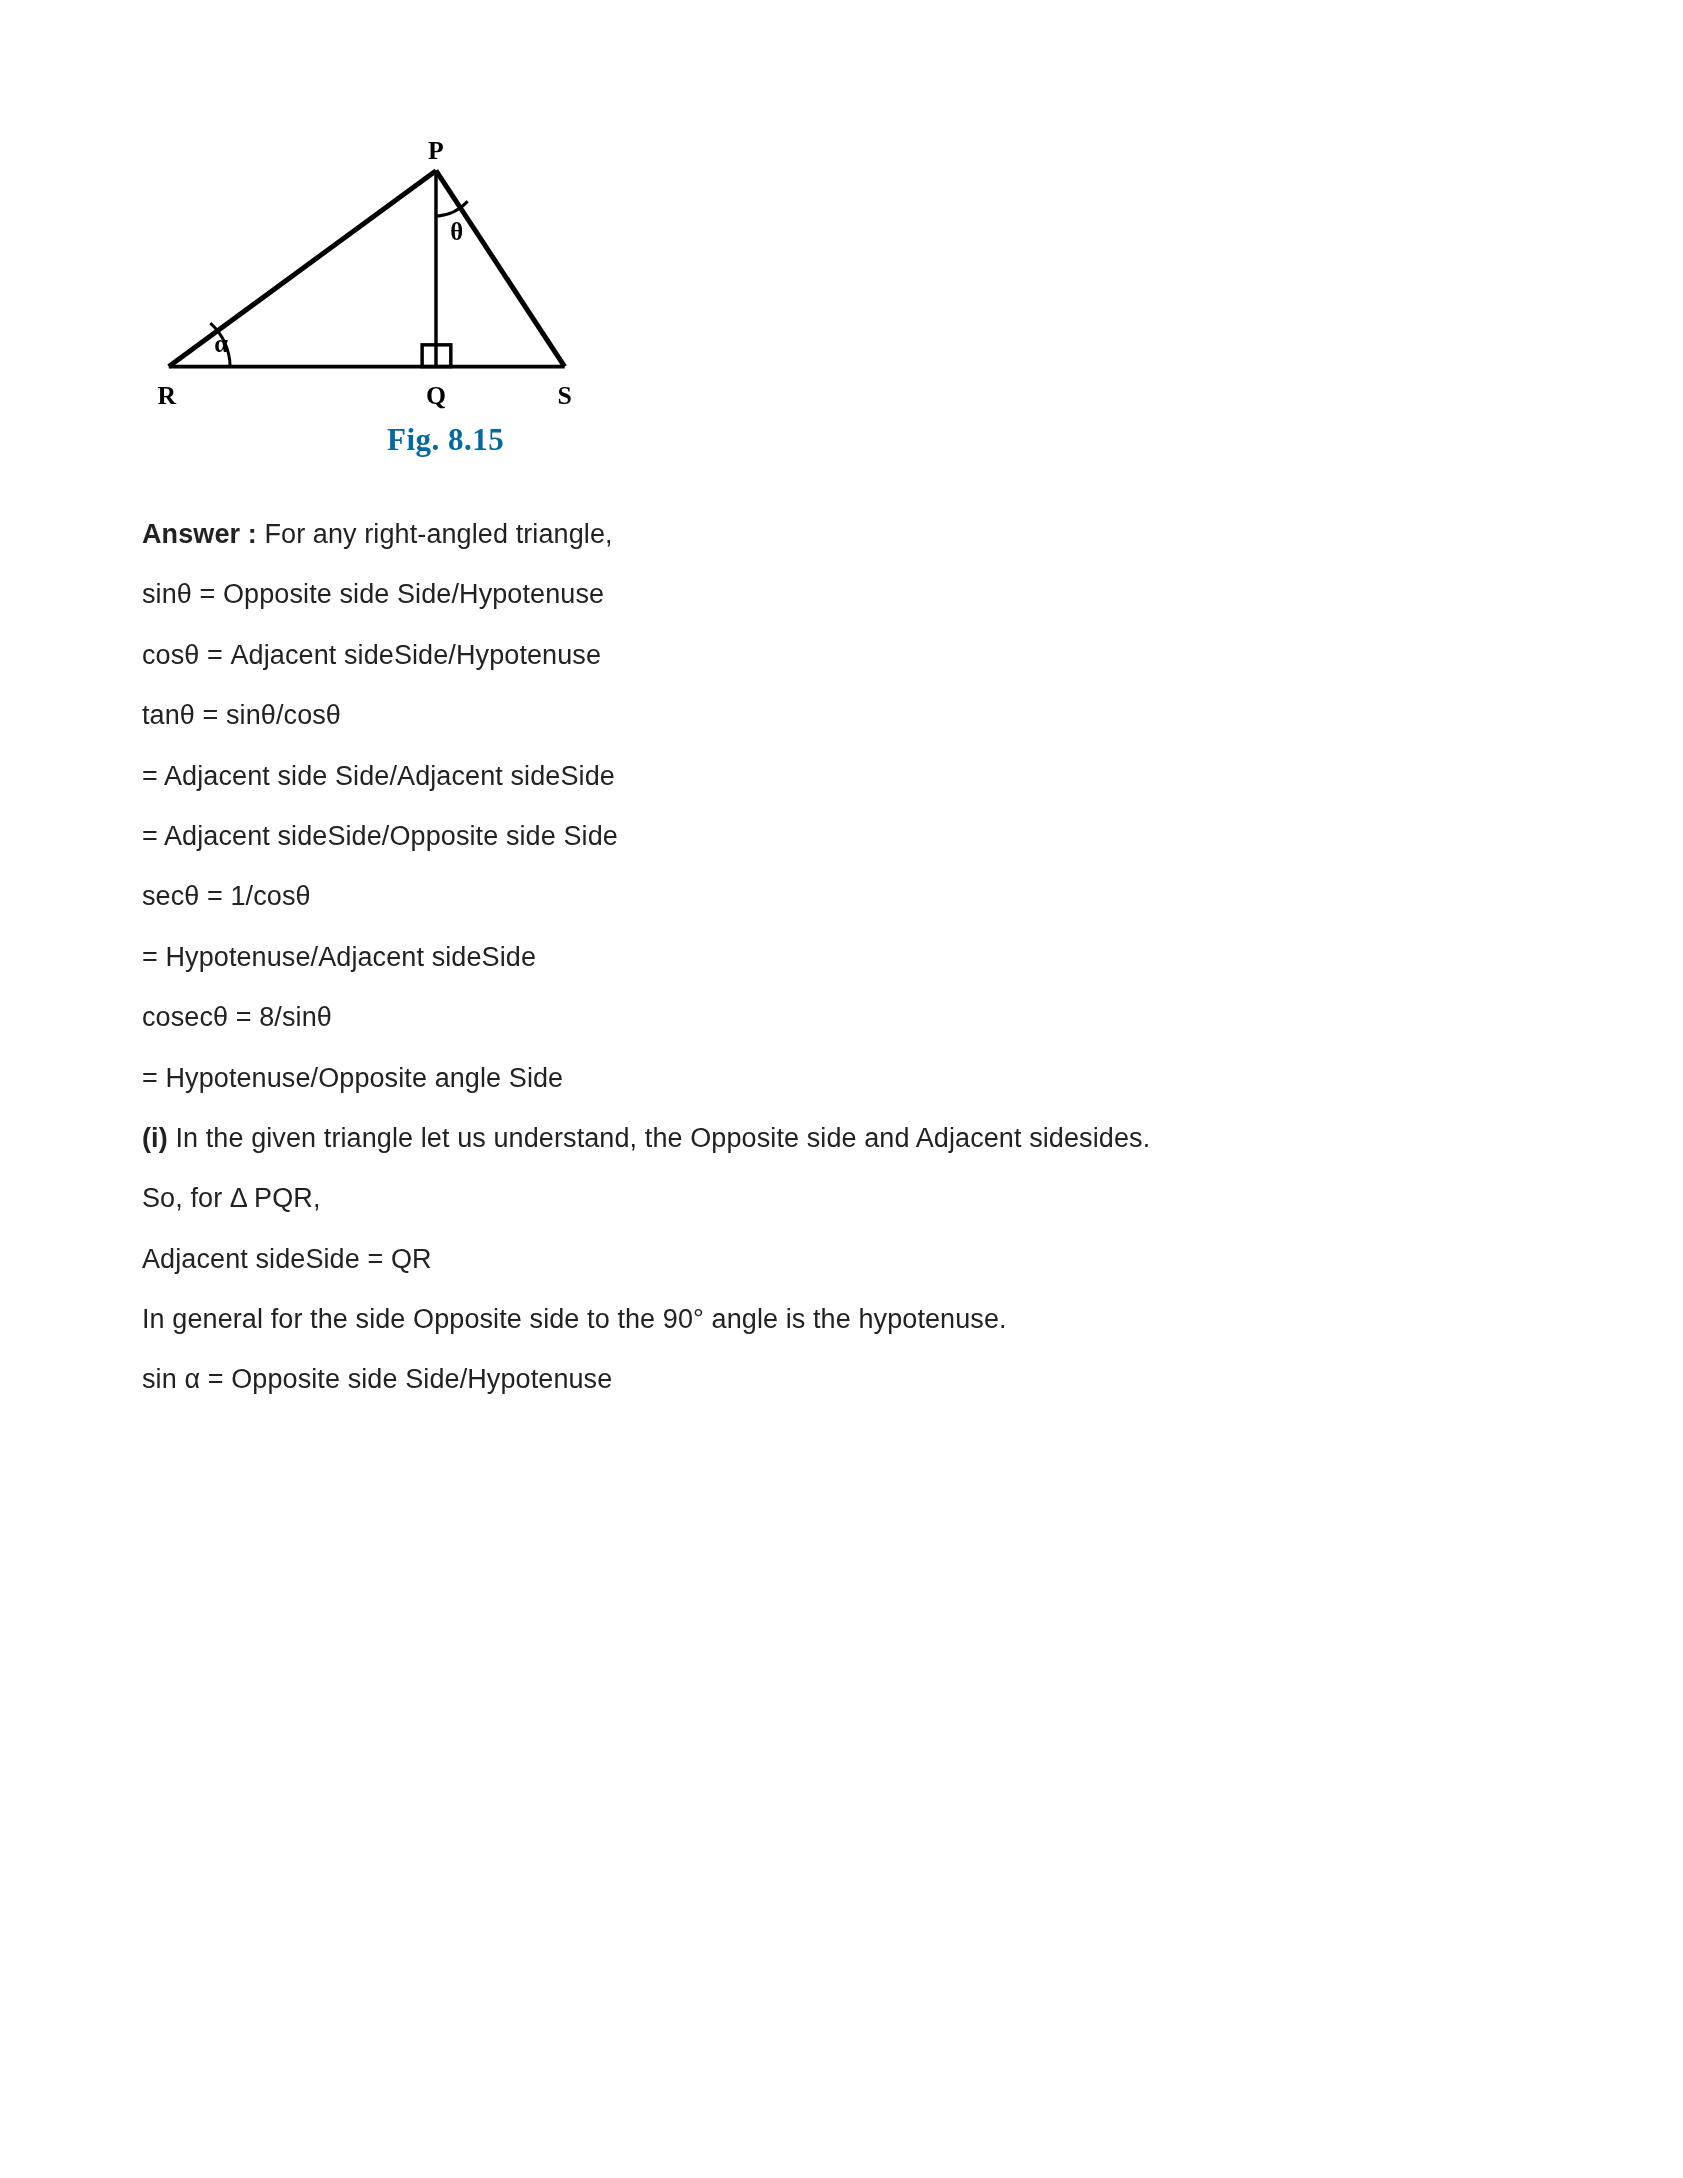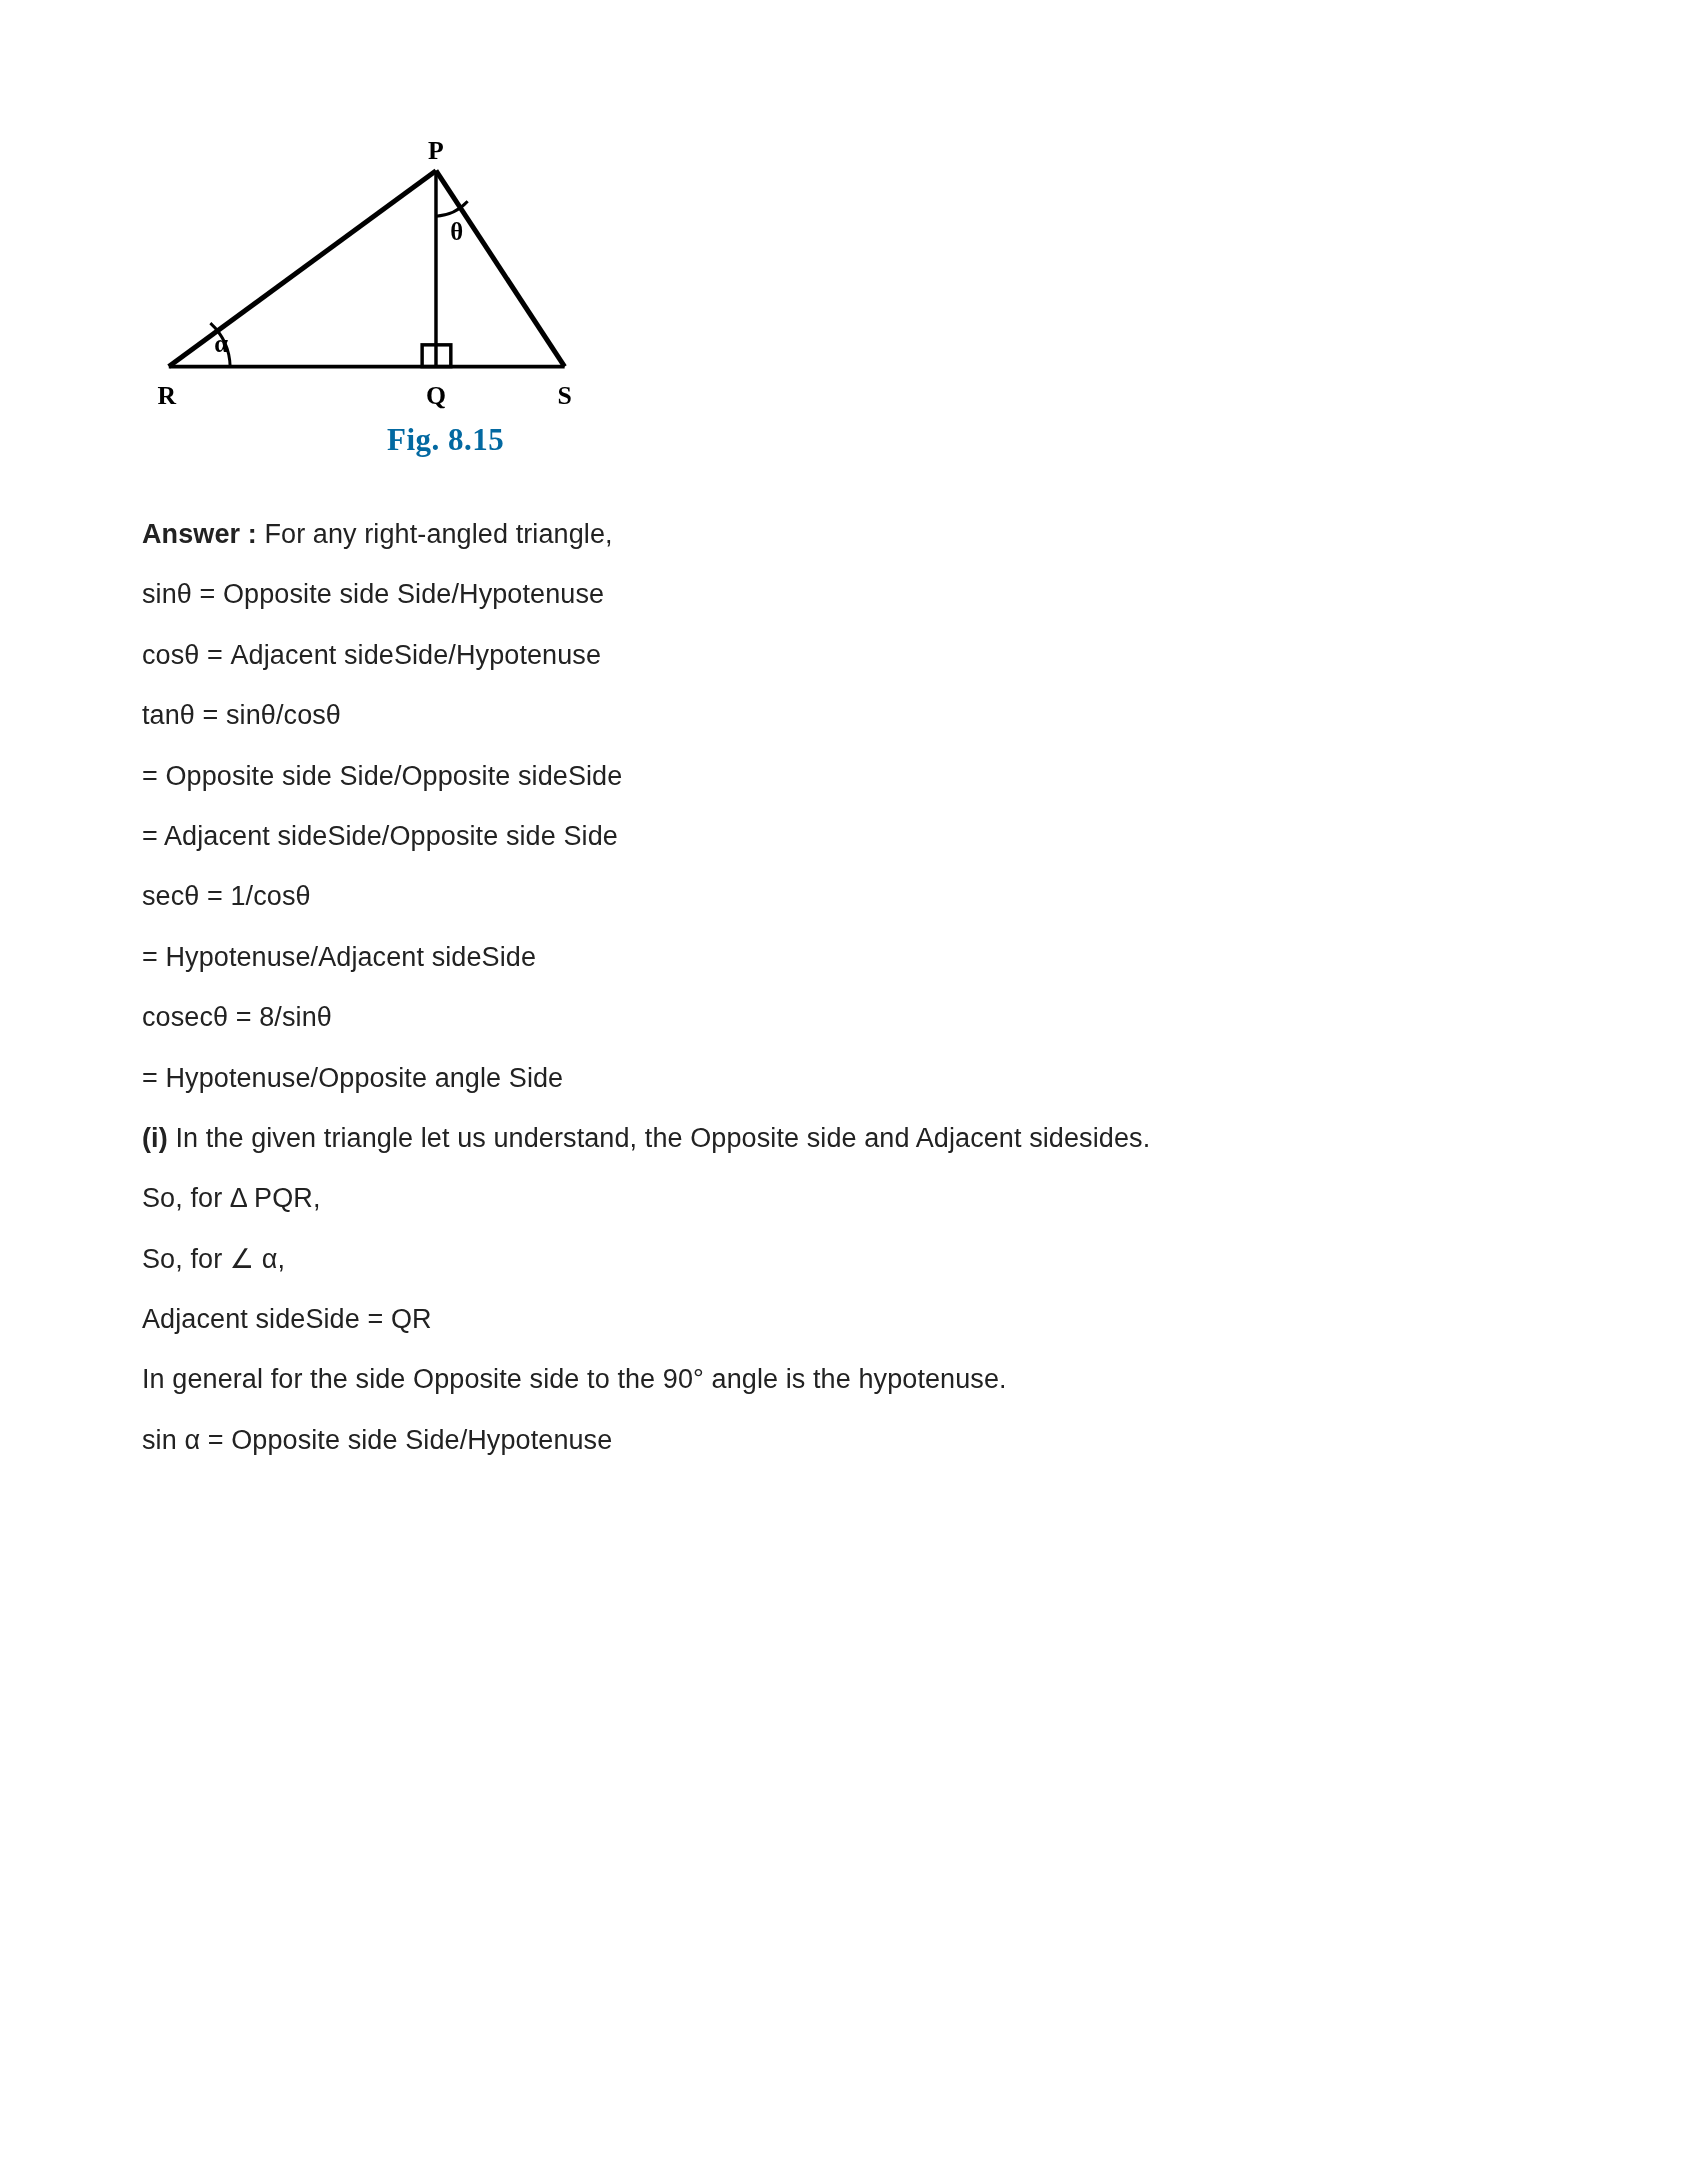--- a/index.html
+++ b/index.html
@@ -104,30 +104,29 @@
     <div class="fig-caption">Fig. 8.15</div>
   </div>
 
   <div class="content">
 
     <p class="line"><span class="lbl">Answer :</span><span class="rest"> For any right-angled triangle,</span></p>
 
     <p class="line">sinθ = Opposite side Side/Hypotenuse</p>
     <p class="line">cosθ = Adjacent sideSide/Hypotenuse</p>
     <p class="line">tanθ = sinθ/cosθ</p>
-    <p class="line">= Opposite side Side/Opposite sideSide</p>
+    <p class="line">= Adjacent side Side/Adjacent sideSide</p>
     <p class="line">= Adjacent sideSide/Opposite side Side</p>
     <p class="line">secθ = 1/cosθ</p>
     <p class="line">= Hypotenuse/Adjacent sideSide</p>
     <p class="line">cosecθ = 8/sinθ</p>
     <p class="line">= Hypotenuse/Opposite angle Side</p>
 
     <p class="line"><span class="lbl">(i)</span><span class="rest"> In the given triangle let us understand, the Opposite side and Adjacent sidesides.</span></p>
 
     <p class="line">So, for Δ PQR,</p>
-    <p class="line">So, for ∠ α,</p>
     <p class="line">Adjacent sideSide = QR</p>
     <p class="line">In general for the side Opposite side to the 90° angle is the hypotenuse.</p>
     <p class="line">sin α = Opposite side Side/Hypotenuse</p>
 
   </div>
 </div>
 
 
 </body></html>

